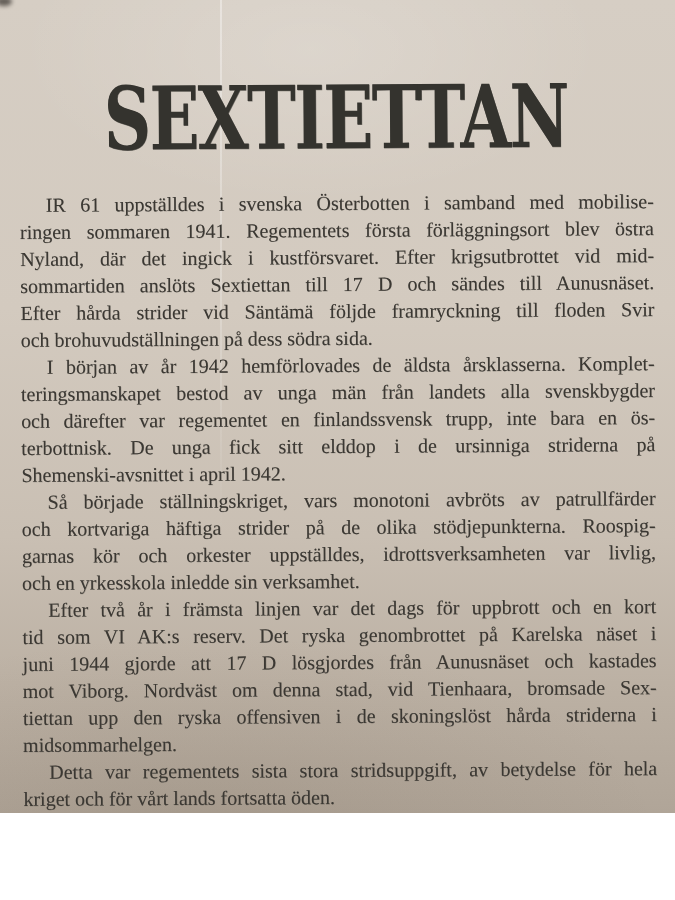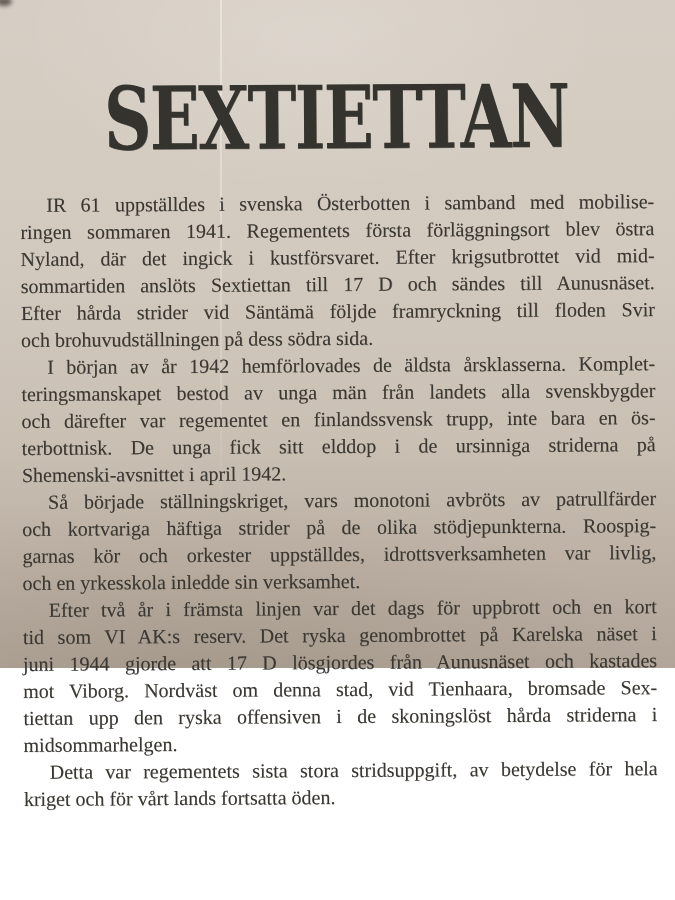--- a/index.html
+++ b/index.html
@@ -5,21 +5,21 @@
   html, body {
     margin: 0;
     padding: 0;
     width: 675px;
     height: 900px;
     overflow: hidden;
   }
   .photo {
     position: relative;
     width: 675px;
-    height: 668px;
+    height: 813px;
     background:
       radial-gradient(ellipse 420px 220px at 46% 6%, rgba(255,255,255,0.16), rgba(255,255,255,0) 70%),
       radial-gradient(ellipse 700px 300px at 30% 102%, rgba(98,82,66,0.14), rgba(98,82,66,0) 65%),
       linear-gradient(180deg, var(--bg-top, #d6cec4) 0%, #d3cabf 38%, #c9bfb3 66%, #bcb1a4 84%, var(--bg-bottom, #b0a598) 100%);
     font-family: "Liberation Serif", serif;
   }
   .corner-mark {
     position: absolute;
     left: -4px; top: -3px;
     width: 16px; height: 9px;

